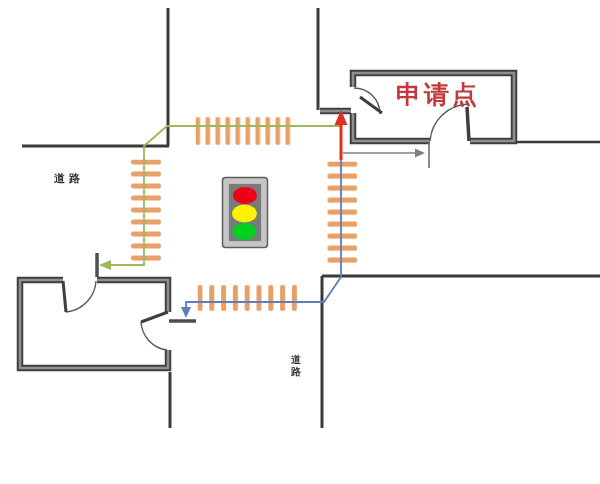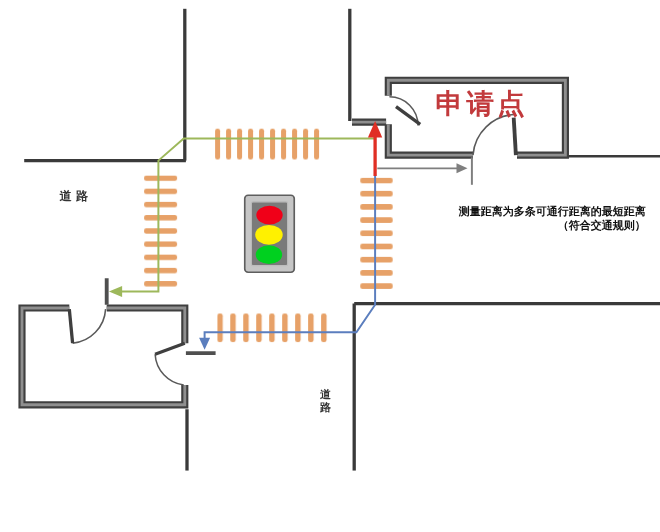--- a/index.html
+++ b/index.html
@@ -123,17 +123,13 @@
     </g>
   </svg>
 
   <div class="lbl lbl-application">申请点</div>
 
 
   <div class="lbl lbl-road-left">道路</div>
 
   <div class="lbl lbl-road-bottom">道路</div>
 
-  <div class="lbl lbl-annotation">
-    <div>测量距离为多条可通行距离的最短距离</div>
-    <div>（符合交通规则）</div>
-  </div>
 </div>
 
 </body></html>

